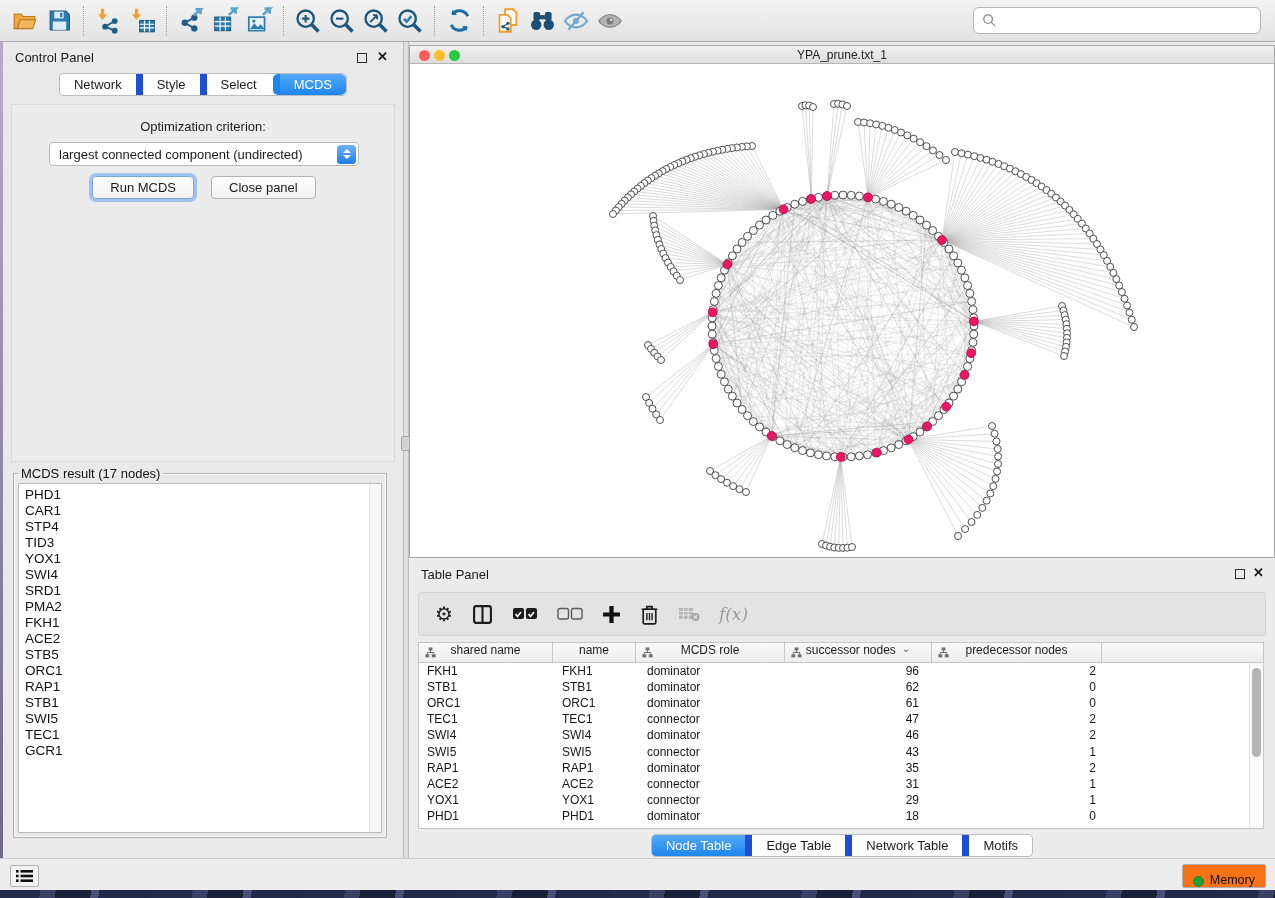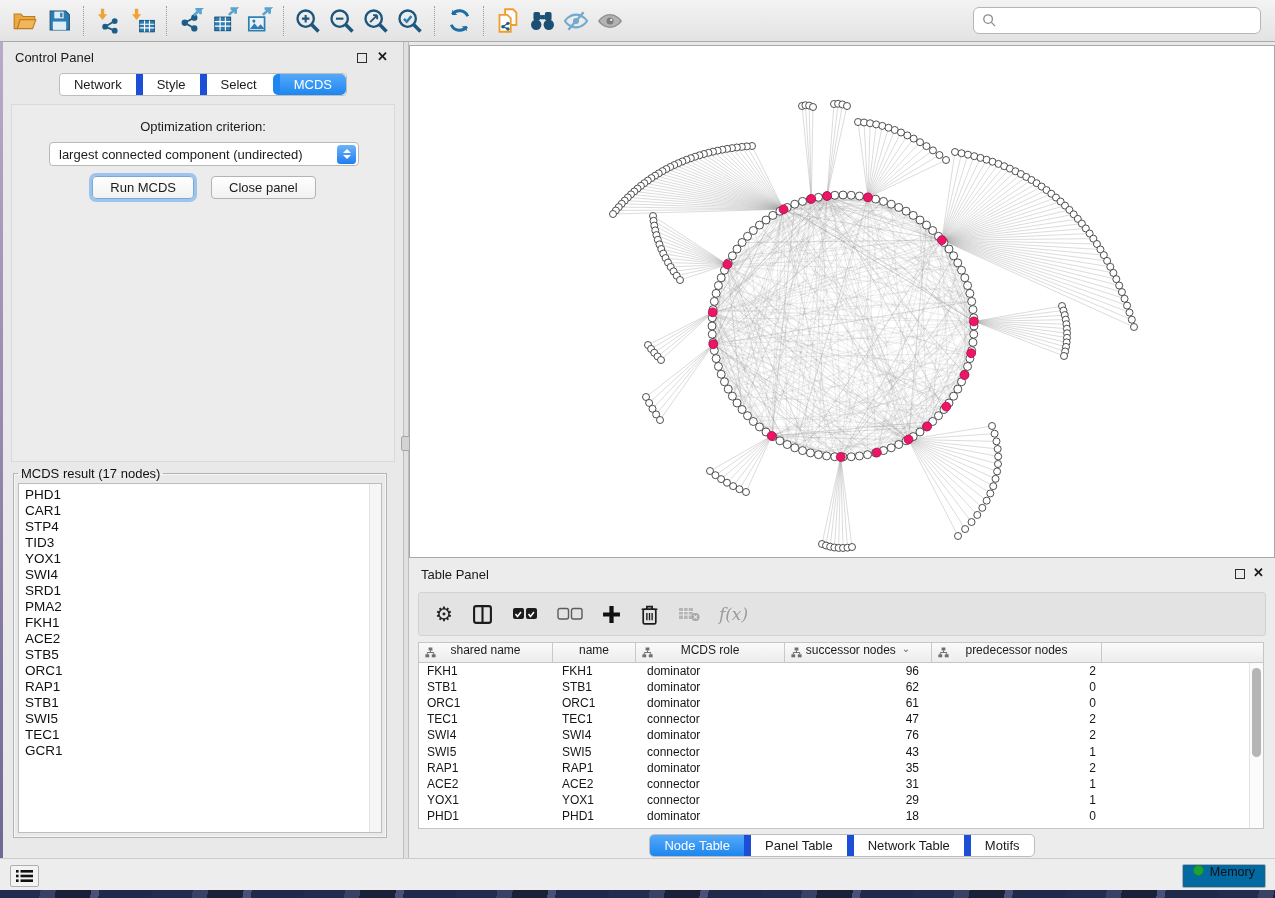--- a/index.html
+++ b/index.html
@@ -90,22 +90,22 @@
   .trow { display:flex; height:16.1px; align-items:center; }
   .tcell { font-size:12px; color:#161616; white-space:nowrap; overflow:hidden; }
   .tbl-scroll { position:absolute; right:0; top:20px; bottom:0; width:14px; background:#fbfbfb; border-left:1px solid #e3e3e3; }
   .tbl-thumb { position:absolute; left:2px; top:5px; width:9px; height:89px; border-radius:5px; background:#b5b5b5; }
   .tp-tabs { position:absolute; left:0; top:276px; width:100%; display:flex; justify-content:center; }
 
   
   .status-bar { position:absolute; left:0; top:858px; width:1275px; height:32px; background:#ededed; border-top:1px solid #cccccc; }
   .hamburger-btn { position:absolute; left:10px; top:6px; width:29px; height:22px; background:#f3f3f3;
     border:1px solid #b0b0b0; border-radius:2px; display:flex; align-items:center; justify-content:center; }
-  .memory-btn { position:absolute; right:9px; top:5px; height:24px; background:#0369a1; border:1px solid #b0b0b0;
-    border-radius:2px; display:flex; align-items:flex-start; gap:6px; padding:0 10px; font-size:12.5px; color:#111; }
+  .memory-btn { position:absolute; right:9px; top:5px; height:24px; background:#f97316; border:1px solid #b0b0b0;
+    border-radius:2px; display:flex; align-items:flex-end; gap:6px; padding:0 10px; font-size:12.5px; color:#111; }
   .mem-dot { width:11px; height:11px; border-radius:50%; border:1px solid #128a2e; }
 </style>
 </head>
 <body>
 
 <div class="toolbar">
   <div class="tbtn">
     <svg width="26" height="26" viewBox="0 0 24 24">
         <path d="M2 19V5.5h6.2l2 2.3H21v3H7.6L5 19z" fill="#eda83f" stroke="#b97d20" stroke-width="1"></path>
         <path d="M5 19l2.6-8.2H22L19 19z" fill="#f3b559" stroke="#b97d20" stroke-width="1"></path>
@@ -295,20 +295,26 @@
       </div>
     <div class="mcds-scroll"></div>
   </fieldset>
 </div>
 
 <div class="vsplit">
     <div class="grip"></div>
   </div>
 
 <div class="net-window">
+  <div class="net-titlebar">
+    <span class="tl" id="tl-red" style="left: 9px; background: rgb(255, 95, 87);"></span>
+    <span class="tl" id="tl-yellow" style="left: 24px; background: rgb(254, 188, 46);"></span>
+    <span class="tl" id="tl-green" style="left: 39px; background: rgb(40, 200, 64);"></span>
+    <span class="net-title">YPA_prune.txt_1</span>
+  </div>
   <div class="net-canvas">
     <svg id="net-svg" width="864" height="493" viewBox="0 0 864 493">
         <g>
           <line x1="373.5272445341194" y1="145.2781453313238" x2="327.0187737368819" y2="338.999868050314" stroke="#8f8f8f" stroke-width="0.55" opacity="0.3"></line>
           <line x1="373.5272445341194" y1="145.2781453313238" x2="311.1992803486391" y2="213.77568359830715" stroke="#8f8f8f" stroke-width="0.55" opacity="0.3"></line>
           <line x1="373.5272445341194" y1="145.2781453313238" x2="509.9998680503139" y2="367.9812262631181" stroke="#8f8f8f" stroke-width="0.55" opacity="0.3"></line>
           <line x1="373.5272445341194" y1="145.2781453313238" x2="362.8066898577515" y2="372.606958240764" stroke="#8f8f8f" stroke-width="0.55" opacity="0.3"></line>
           <line x1="373.5272445341194" y1="145.2781453313238" x2="496.1097313073247" y2="147.20382491425386" stroke="#8f8f8f" stroke-width="0.55" opacity="0.3"></line>
           <line x1="373.5272445341194" y1="145.2781453313238" x2="303.0329741278034" y2="278.41865359692383" stroke="#8f8f8f" stroke-width="0.55" opacity="0.3"></line>
           <line x1="373.5272445341194" y1="145.2781453313238" x2="416.5813464030761" y2="132.0329741278034" stroke="#8f8f8f" stroke-width="0.55" opacity="0.3"></line>
@@ -1357,21 +1363,21 @@
           <div class="tcell" style="width: 134px; text-align: left; padding: 0px 0px 0px 8px;">TEC1</div>
           <div class="tcell" style="width: 83px; text-align: left; padding: 0px 0px 0px 9px;">TEC1</div>
           <div class="tcell" style="width: 149px; text-align: left; padding: 0px 0px 0px 11px;">connector</div>
           <div class="tcell" style="width: 147px; text-align: right; padding: 0px 13px 0px 0px;">47</div>
           <div class="tcell" style="width: 170px; text-align: right; padding: 0px 6px 0px 0px;">2</div>
         </div>
         <div class="trow">
           <div class="tcell" style="width: 134px; text-align: left; padding: 0px 0px 0px 8px;">SWI4</div>
           <div class="tcell" style="width: 83px; text-align: left; padding: 0px 0px 0px 9px;">SWI4</div>
           <div class="tcell" style="width: 149px; text-align: left; padding: 0px 0px 0px 11px;">dominator</div>
-          <div class="tcell" style="width: 147px; text-align: right; padding: 0px 13px 0px 0px;">76</div>
+          <div class="tcell" style="width: 147px; text-align: right; padding: 0px 13px 0px 0px;">46</div>
           <div class="tcell" style="width: 170px; text-align: right; padding: 0px 6px 0px 0px;">2</div>
         </div>
         <div class="trow">
           <div class="tcell" style="width: 134px; text-align: left; padding: 0px 0px 0px 8px;">SWI5</div>
           <div class="tcell" style="width: 83px; text-align: left; padding: 0px 0px 0px 9px;">SWI5</div>
           <div class="tcell" style="width: 149px; text-align: left; padding: 0px 0px 0px 11px;">connector</div>
           <div class="tcell" style="width: 147px; text-align: right; padding: 0px 13px 0px 0px;">43</div>
           <div class="tcell" style="width: 170px; text-align: right; padding: 0px 6px 0px 0px;">1</div>
         </div>
         <div class="trow">
@@ -1404,21 +1410,21 @@
         </div>
       </div>
     <div class="tbl-scroll">
         <div class="tbl-thumb"></div>
       </div>
   </div>
 
   <div class="tp-tabs" id="tp-tabs">
       <div class="seg">
         <span class="tab sel">Node Table</span>
-        <span class="tab">Panel Table</span>
+        <span class="tab">Edge Table</span>
         <span class="tab">Network Table</span>
         <span class="tab">Motifs</span>
       </div>
     </div>
 </div>
 
 <div class="status-bar">
   <div class="hamburger-btn">
     <svg width="17" height="14" viewBox="0 0 17 14">
         <rect x="0" y="1" width="2.6" height="2.6" fill="#111"></rect>

